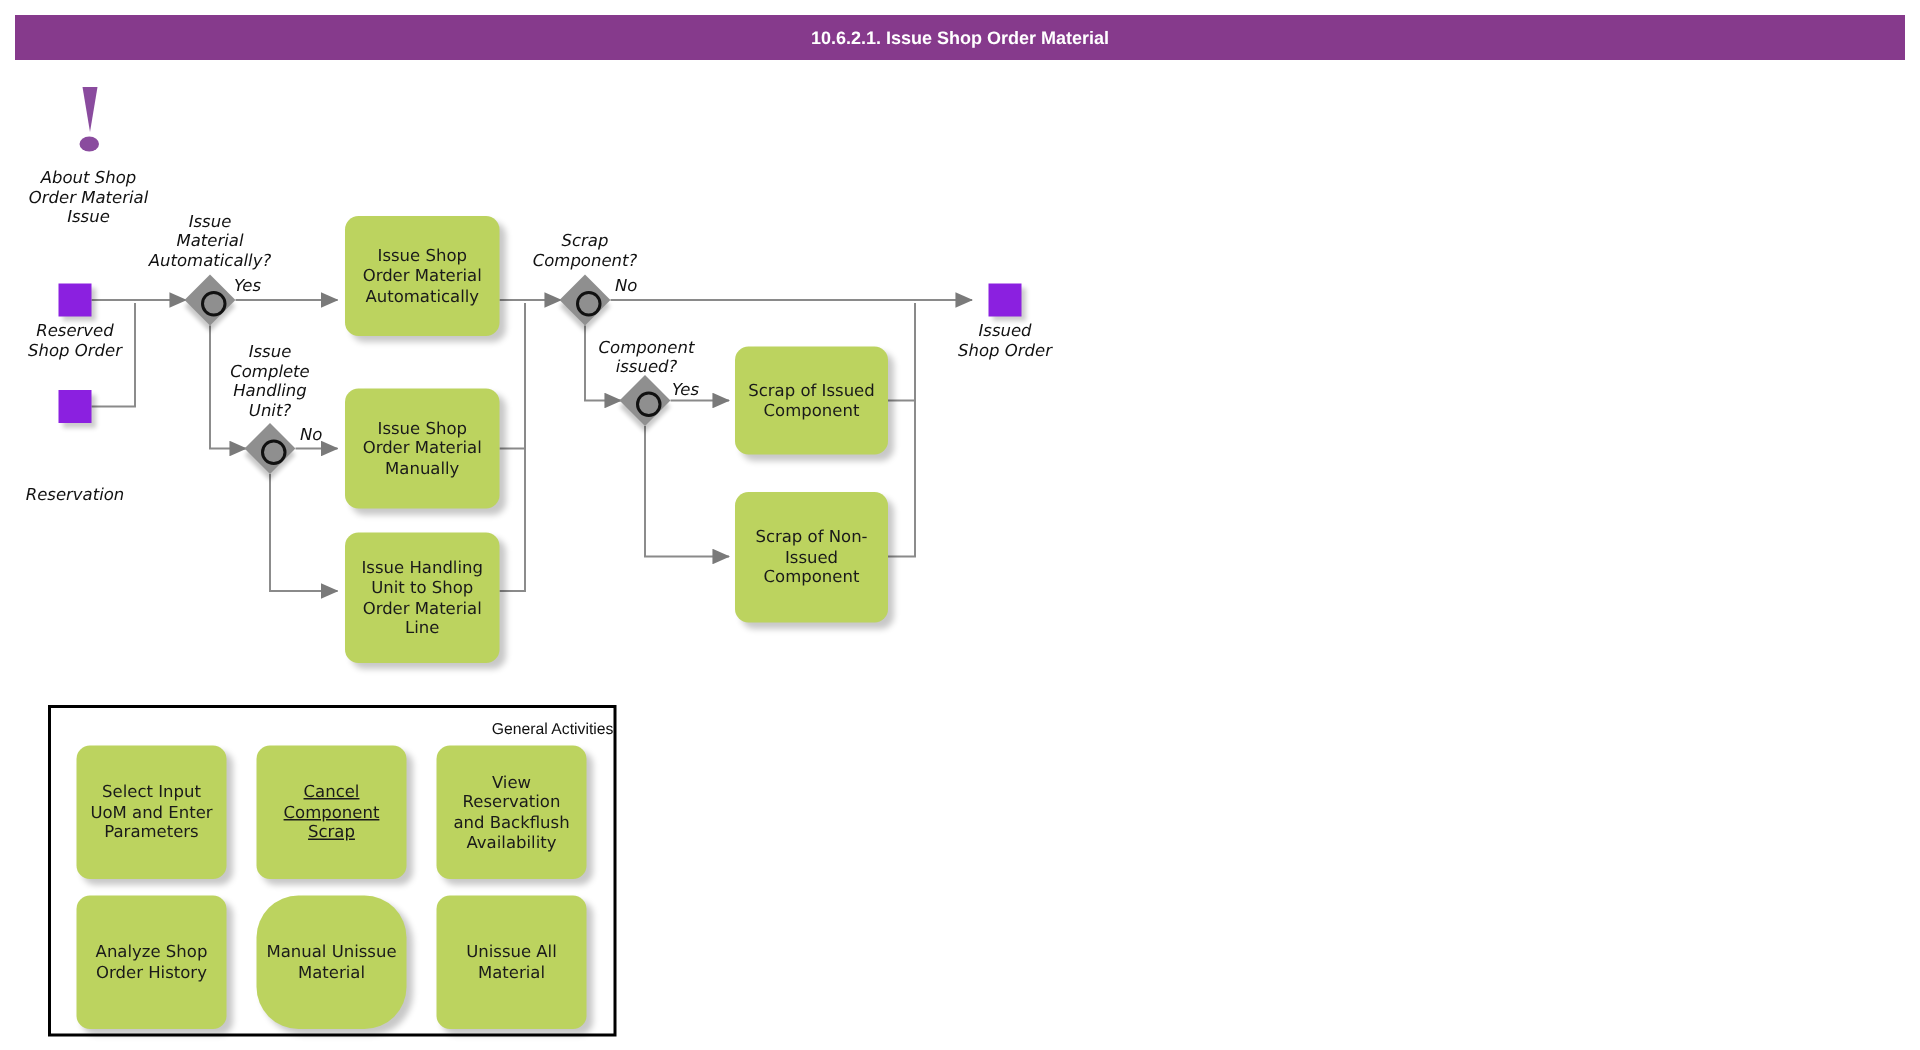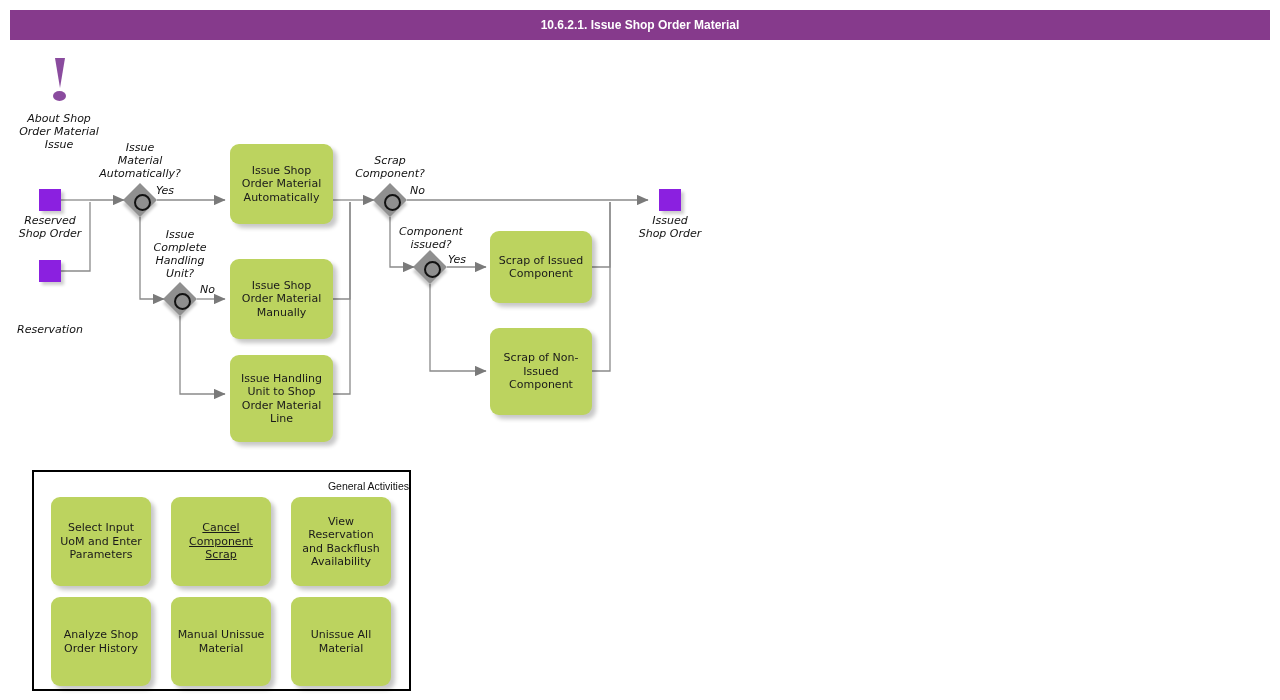--- a/index.html
+++ b/index.html
@@ -246,18 +246,18 @@
   <div class="task" style="left:171px;top:497px;width:100px;height:89px;text-decoration:underline;">Cancel
 Component
 Scrap</div>
   <div class="task" style="left:291px;top:497px;width:100px;height:89px;">View
 Reservation and
 Backflush
 Availability</div>
 
   <div class="task" style="left:51px;top:597px;width:100px;height:89px;">Analyze Shop
 Order History</div>
-  <div class="task" style="left:171px;top:597px;width:100px;height:89px;">Manual Unissue
+  <div class="task" style="left:171px;top:597px;width:100px;height:89px;border-radius:28px;">Manual Unissue
 Material</div>
   <div class="task" style="left:291px;top:597px;width:100px;height:89px;">Unissue All
 Material</div>
 
 </div>
 
 </body></html>

